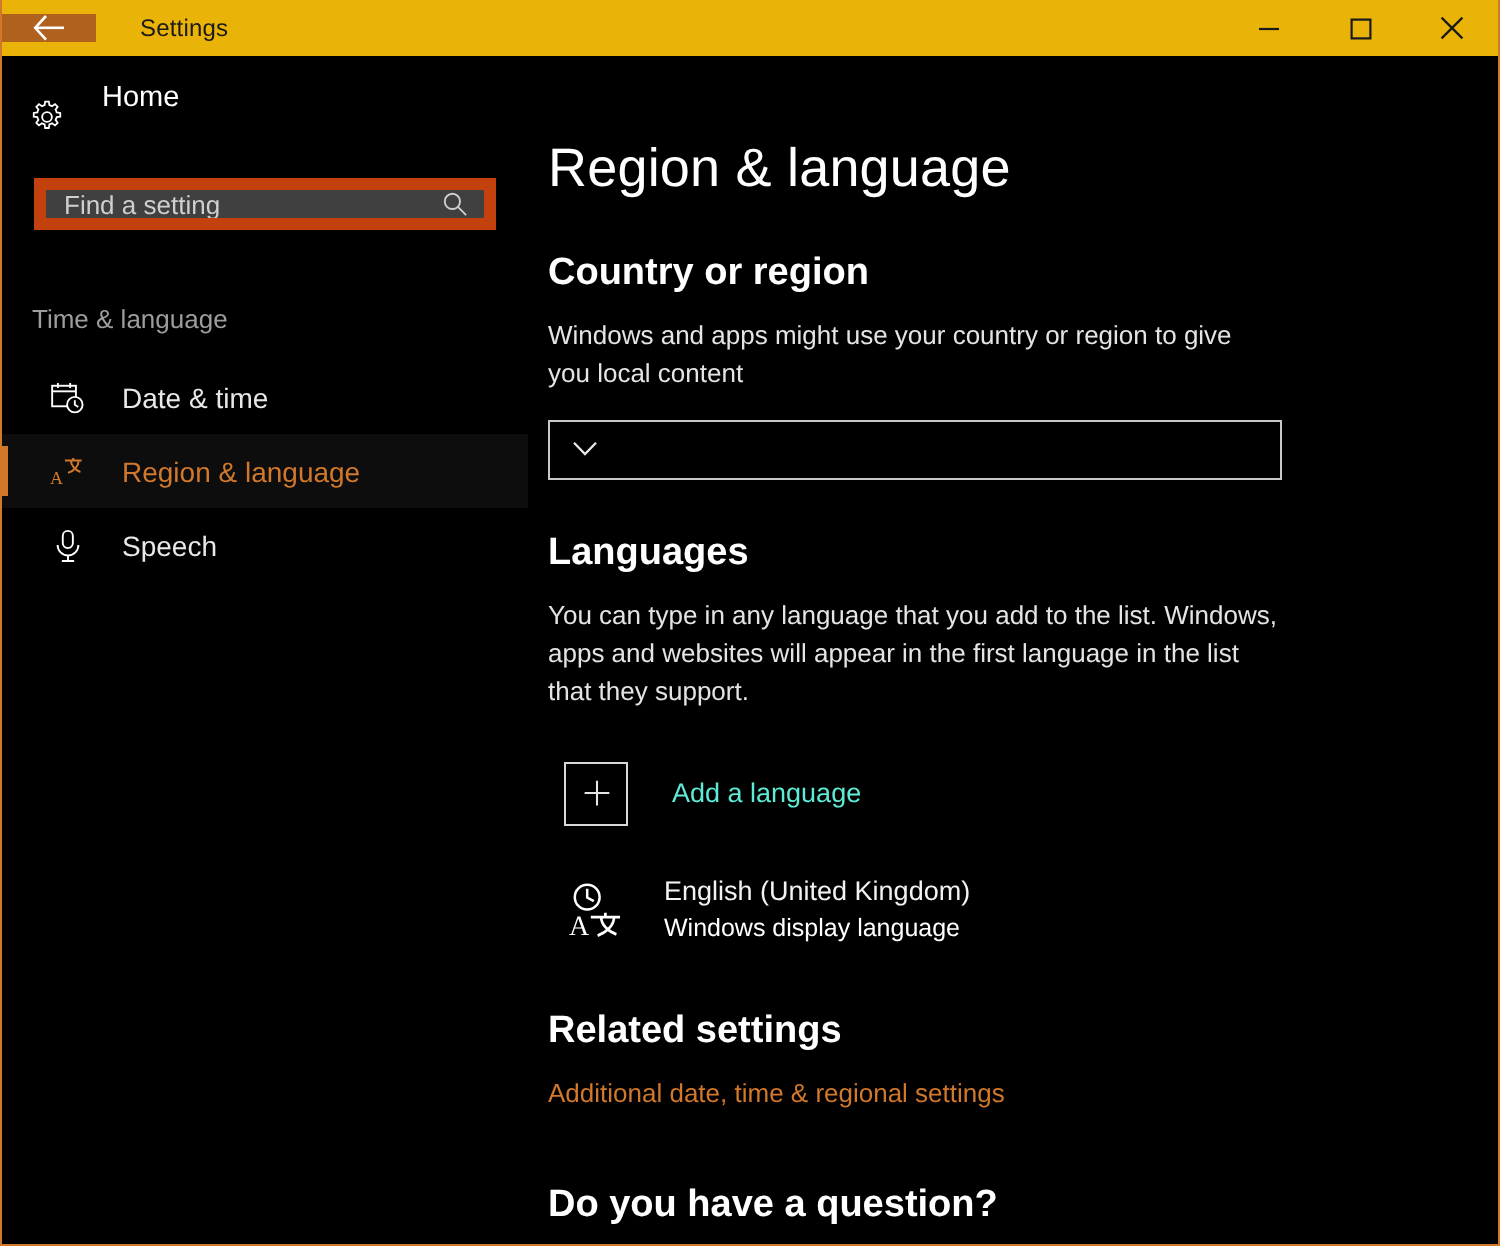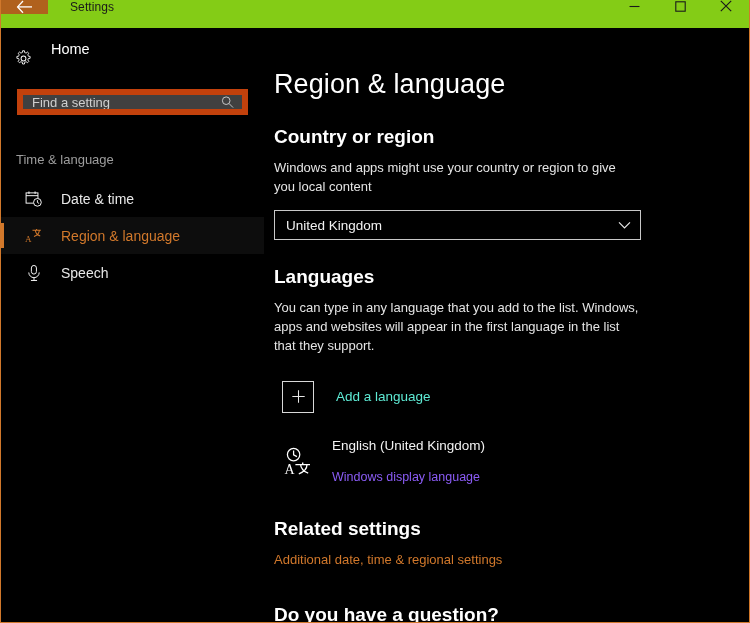--- a/index.html
+++ b/index.html
@@ -14,22 +14,22 @@
     width:750px; height:623px;
     background:#000;
     border:1px solid #d1782b;
     border-top:none;
     display:flex; flex-direction:column;
   }
 
   
   #titlebar {
     height:28px; min-height:28px;
-    background:#84cc16;
-    display:flex; align-items:flex-start;
+    background:#eab308;
+    display:flex; align-items:center;
     position:relative;
   }
   #back-btn {
     width:47px;
     background:#b0611d;
     display:flex; align-items:center; justify-content:center;
     cursor:pointer;
   }
   #back-btn svg { display:block; }
   #title-text {
@@ -188,21 +188,21 @@
     width:370px;
     padding:3px 0;
   }
   #language-item .ico {
     width:34px; height:34px;
     margin-left:7px;
     display:flex; align-items:center; justify-content:center;
   }
   #language-item .txt { padding-left:17px; }
   #language-item .name { font-size:13.5px; color:#f2f2f2; line-height:1.25; }
-  #language-item .sub  { font-size:12.5px; color:#8b5cf6; line-height:1.3; margin-top:14px; }
+  #language-item .sub  { font-size:12.5px; color:#ffffff; line-height:1.3; margin-top:1px; }
 
   .link {
     display:inline-block;
     font-size:13px;
     color:#d1782b;
     margin-top:12px;
     cursor:pointer;
     text-decoration:none;
   }
 
@@ -314,21 +314,20 @@
     </div>
 
     <div id="main">
 
       <div id="page-title">Region &amp; language</div>
 
       <div class="section-head">Country or region</div>
       <div class="desc">Windows and apps might use your country or region to give you local content</div>
 
       <div id="country-dropdown">
-        <span class="val">United Kingdom</span>
         <span>
           <svg width="13" height="9" viewBox="0 0 13 9">
             <path d="M1 1.4 L6.5 7 L12 1.4" fill="none" stroke="#e8e8e8" stroke-width="1.15"></path>
           </svg>
         </span>
       </div>
 
       <div class="section-head">Languages</div>
       <div class="desc">You can type in any language that you add to the list. Windows, apps and websites will appear in the first language in the list that they support.</div>
 

